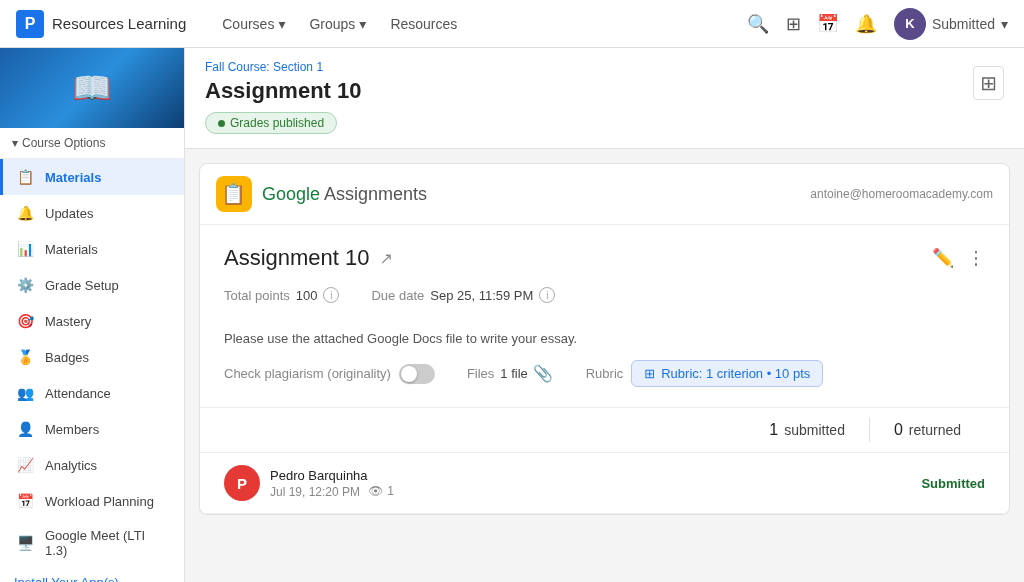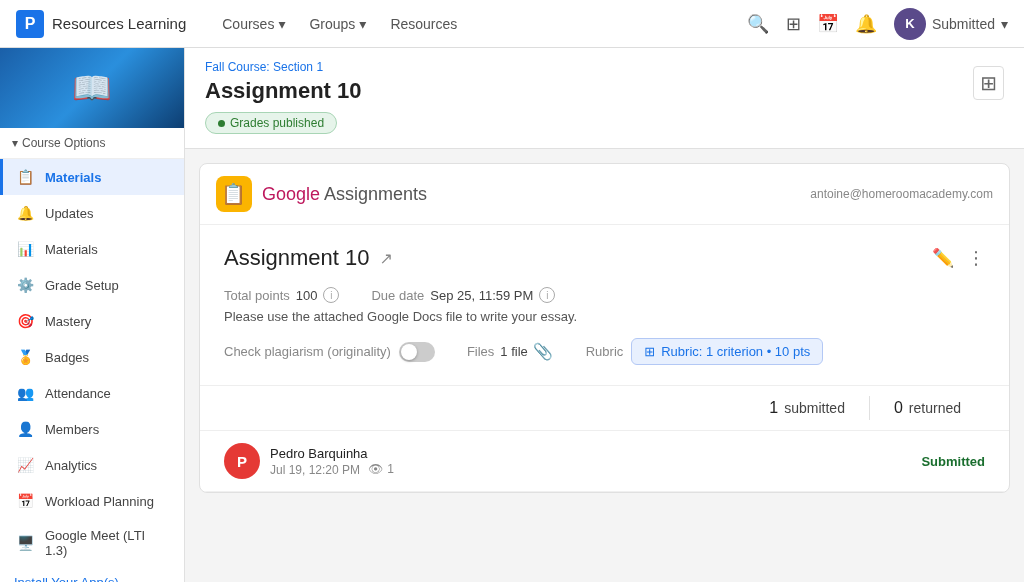--- a/index.html
+++ b/index.html
@@ -254,21 +254,21 @@
       align-items: center;
       justify-content: center;
       font-size: 20px;
       flex-shrink: 0;
     }
     .ga-logo-text {
       font-size: 18px;
       font-weight: 400;
       color: #555;
     }
-    .ga-logo-text span.google { color: #be185d; }
+    .ga-logo-text span.google { color: #15803d; }
     .ga-email {
       font-size: 12px;
       color: #888;
     }
 
     
     .assignment-detail {
       padding: 20px 24px;
       border-bottom: 1px solid #eee;
     }
@@ -296,21 +296,21 @@
       align-items: center;
       gap: 12px;
       color: #666;
       font-size: 18px;
       cursor: pointer;
     }
     .meta-row {
       display: flex;
       align-items: flex-end;
       gap: 32px;
-      margin-bottom: 6px;
+      margin-bottom: 28px;
     }
     .meta-item {
       display: flex;
       align-items: center;
       gap: 6px;
       font-size: 13px;
       color: #444;
     }
     .meta-label { color: #888; }
     .info-icon {

